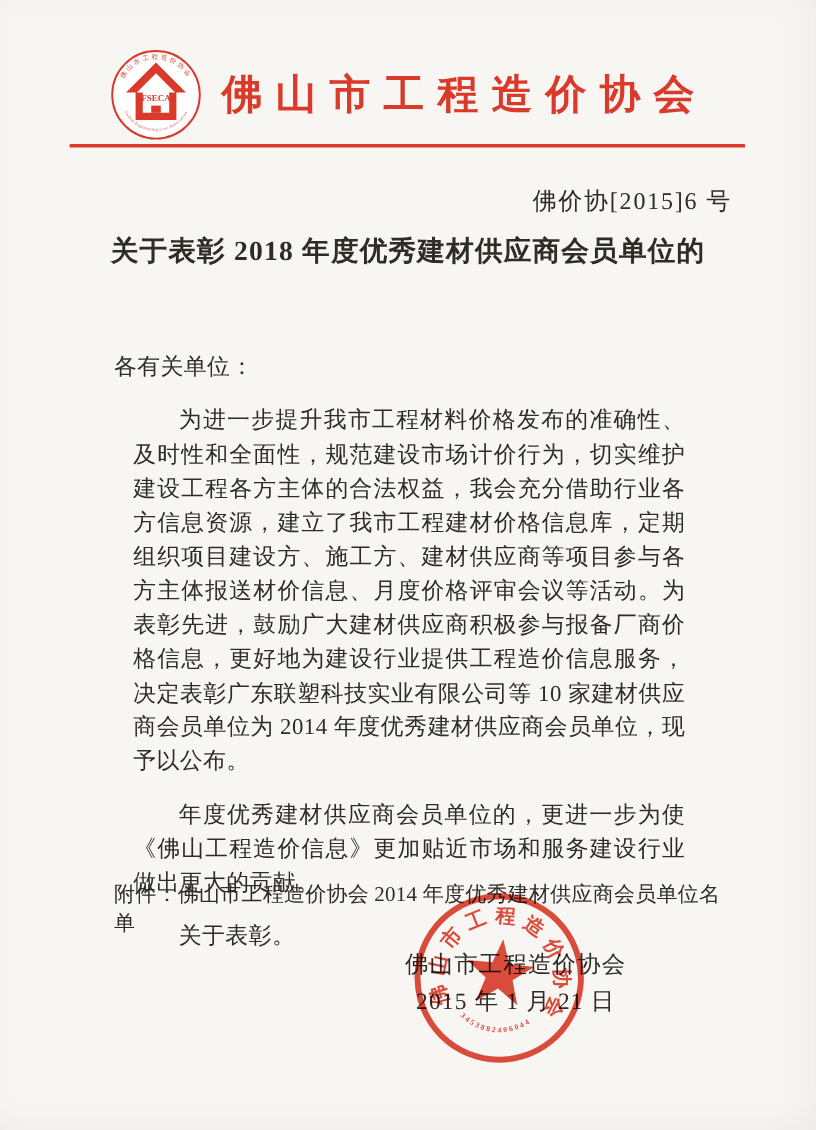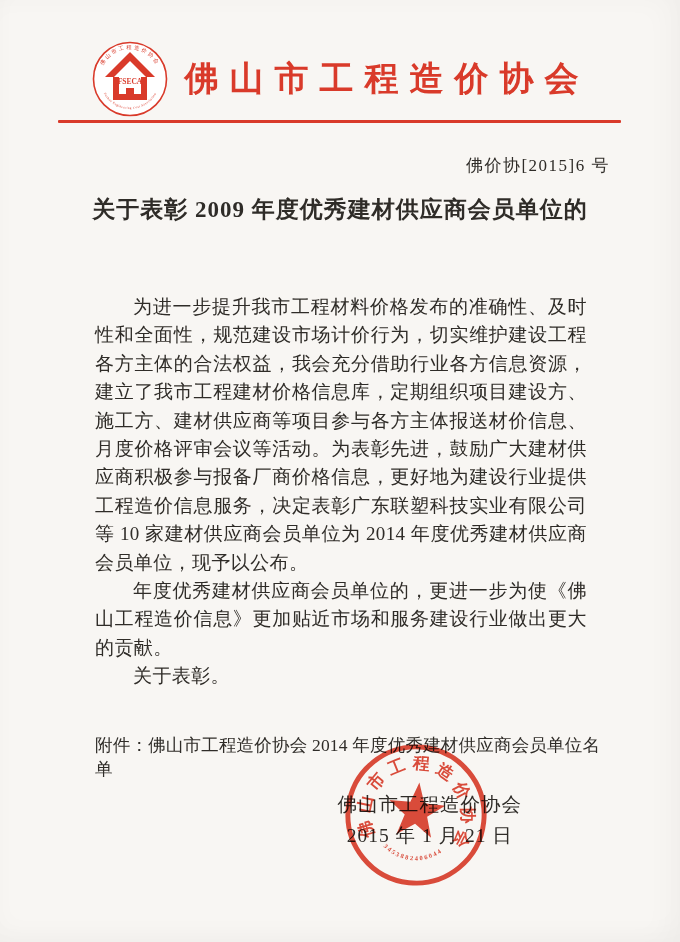--- a/index.html
+++ b/index.html
@@ -32,34 +32,34 @@
     white-space:nowrap;
     text-indent:6px;
   }
   .red-line{
     position:absolute;top:120px;left:58px;right:59px;height:3px;
     background:var(--red);border-radius:1px;
   }
   
   .doc-number{
     position:absolute;top:154px;right:70px;
-    font-size:17px;letter-spacing:1.5px;
+    font-size:20px;letter-spacing:1.5px;
   }
   .doc-title{
     position:absolute;top:192px;left:55px;right:55px;
     text-align:center;font-size:23px;font-weight:700;line-height:36px;
     letter-spacing:1px;
   }
   
   .body-text{
     position:absolute;top:293px;left:95px;width:492px;
     font-size:19px;line-height:28.4px;text-align:justify;
     letter-spacing:.4px;
   }
-  .body-text p{margin:0;text-indent:2em;}
+  .body-text p{margin:16px;text-indent:2em;}
   .salutation{margin:0 0 1px 0;}
   .closing{margin-top:48px;}
   .attachment{
     position:absolute;top:733px;left:95px;width:510px;
     font-size:17.5px;letter-spacing:.2px;
   }
   
   .signature{
     position:absolute;top:789px;right:158px;
     text-align:center;font-size:19.5px;line-height:31px;
@@ -97,24 +97,25 @@
       <text x="39" y="44" font-size="7.5" font-weight="bold" fill="#d93a2a" text-anchor="middle">FSECA</text>
     </svg>
     <div class="org-title">佛山市工程造价协会</div>
   </div>
 
   <div class="red-line"></div>
 
   <div class="doc-number">佛价协[2015]6 号</div>
 
   <div class="doc-title">
-    <div>关于表彰 2009 年度优秀建材供应商会员单位的</div>
+    <div>关于表彰 2018 年度优秀建材供应商会员单位的</div>
   </div>
 
   <div class="body-text">
+    <div class="salutation">各有关单位：</div>
     <p>为进一步提升我市工程材料价格发布的准确性、及时性和全面性，规范建设市场计价行为，切实维护建设工程各方主体的合法权益，我会充分借助行业各方信息资源，建立了我市工程建材价格信息库，定期组织项目建设方、施工方、建材供应商等项目参与各方主体报送材价信息、月度价格评审会议等活动。为表彰先进，鼓励广大建材供应商积极参与报备厂商价格信息，更好地为建设行业提供工程造价信息服务，决定表彰广东联塑科技实业有限公司等 10 家建材供应商会员单位为 2014 年度优秀建材供应商会员单位，现予以公布。</p>
     <p>年度优秀建材供应商会员单位的，更进一步为使《佛山工程造价信息》更加贴近市场和服务建设行业做出更大的贡献。</p>
     <p class="closing">关于表彰。</p>
   </div>
 
   <div class="attachment">附件：佛山市工程造价协会 2014 年度优秀建材供应商会员单位名单</div>
 
   <div class="signature">
     <div>佛山市工程造价协会</div>
     <div>2015 年 1 月 21 日</div>

